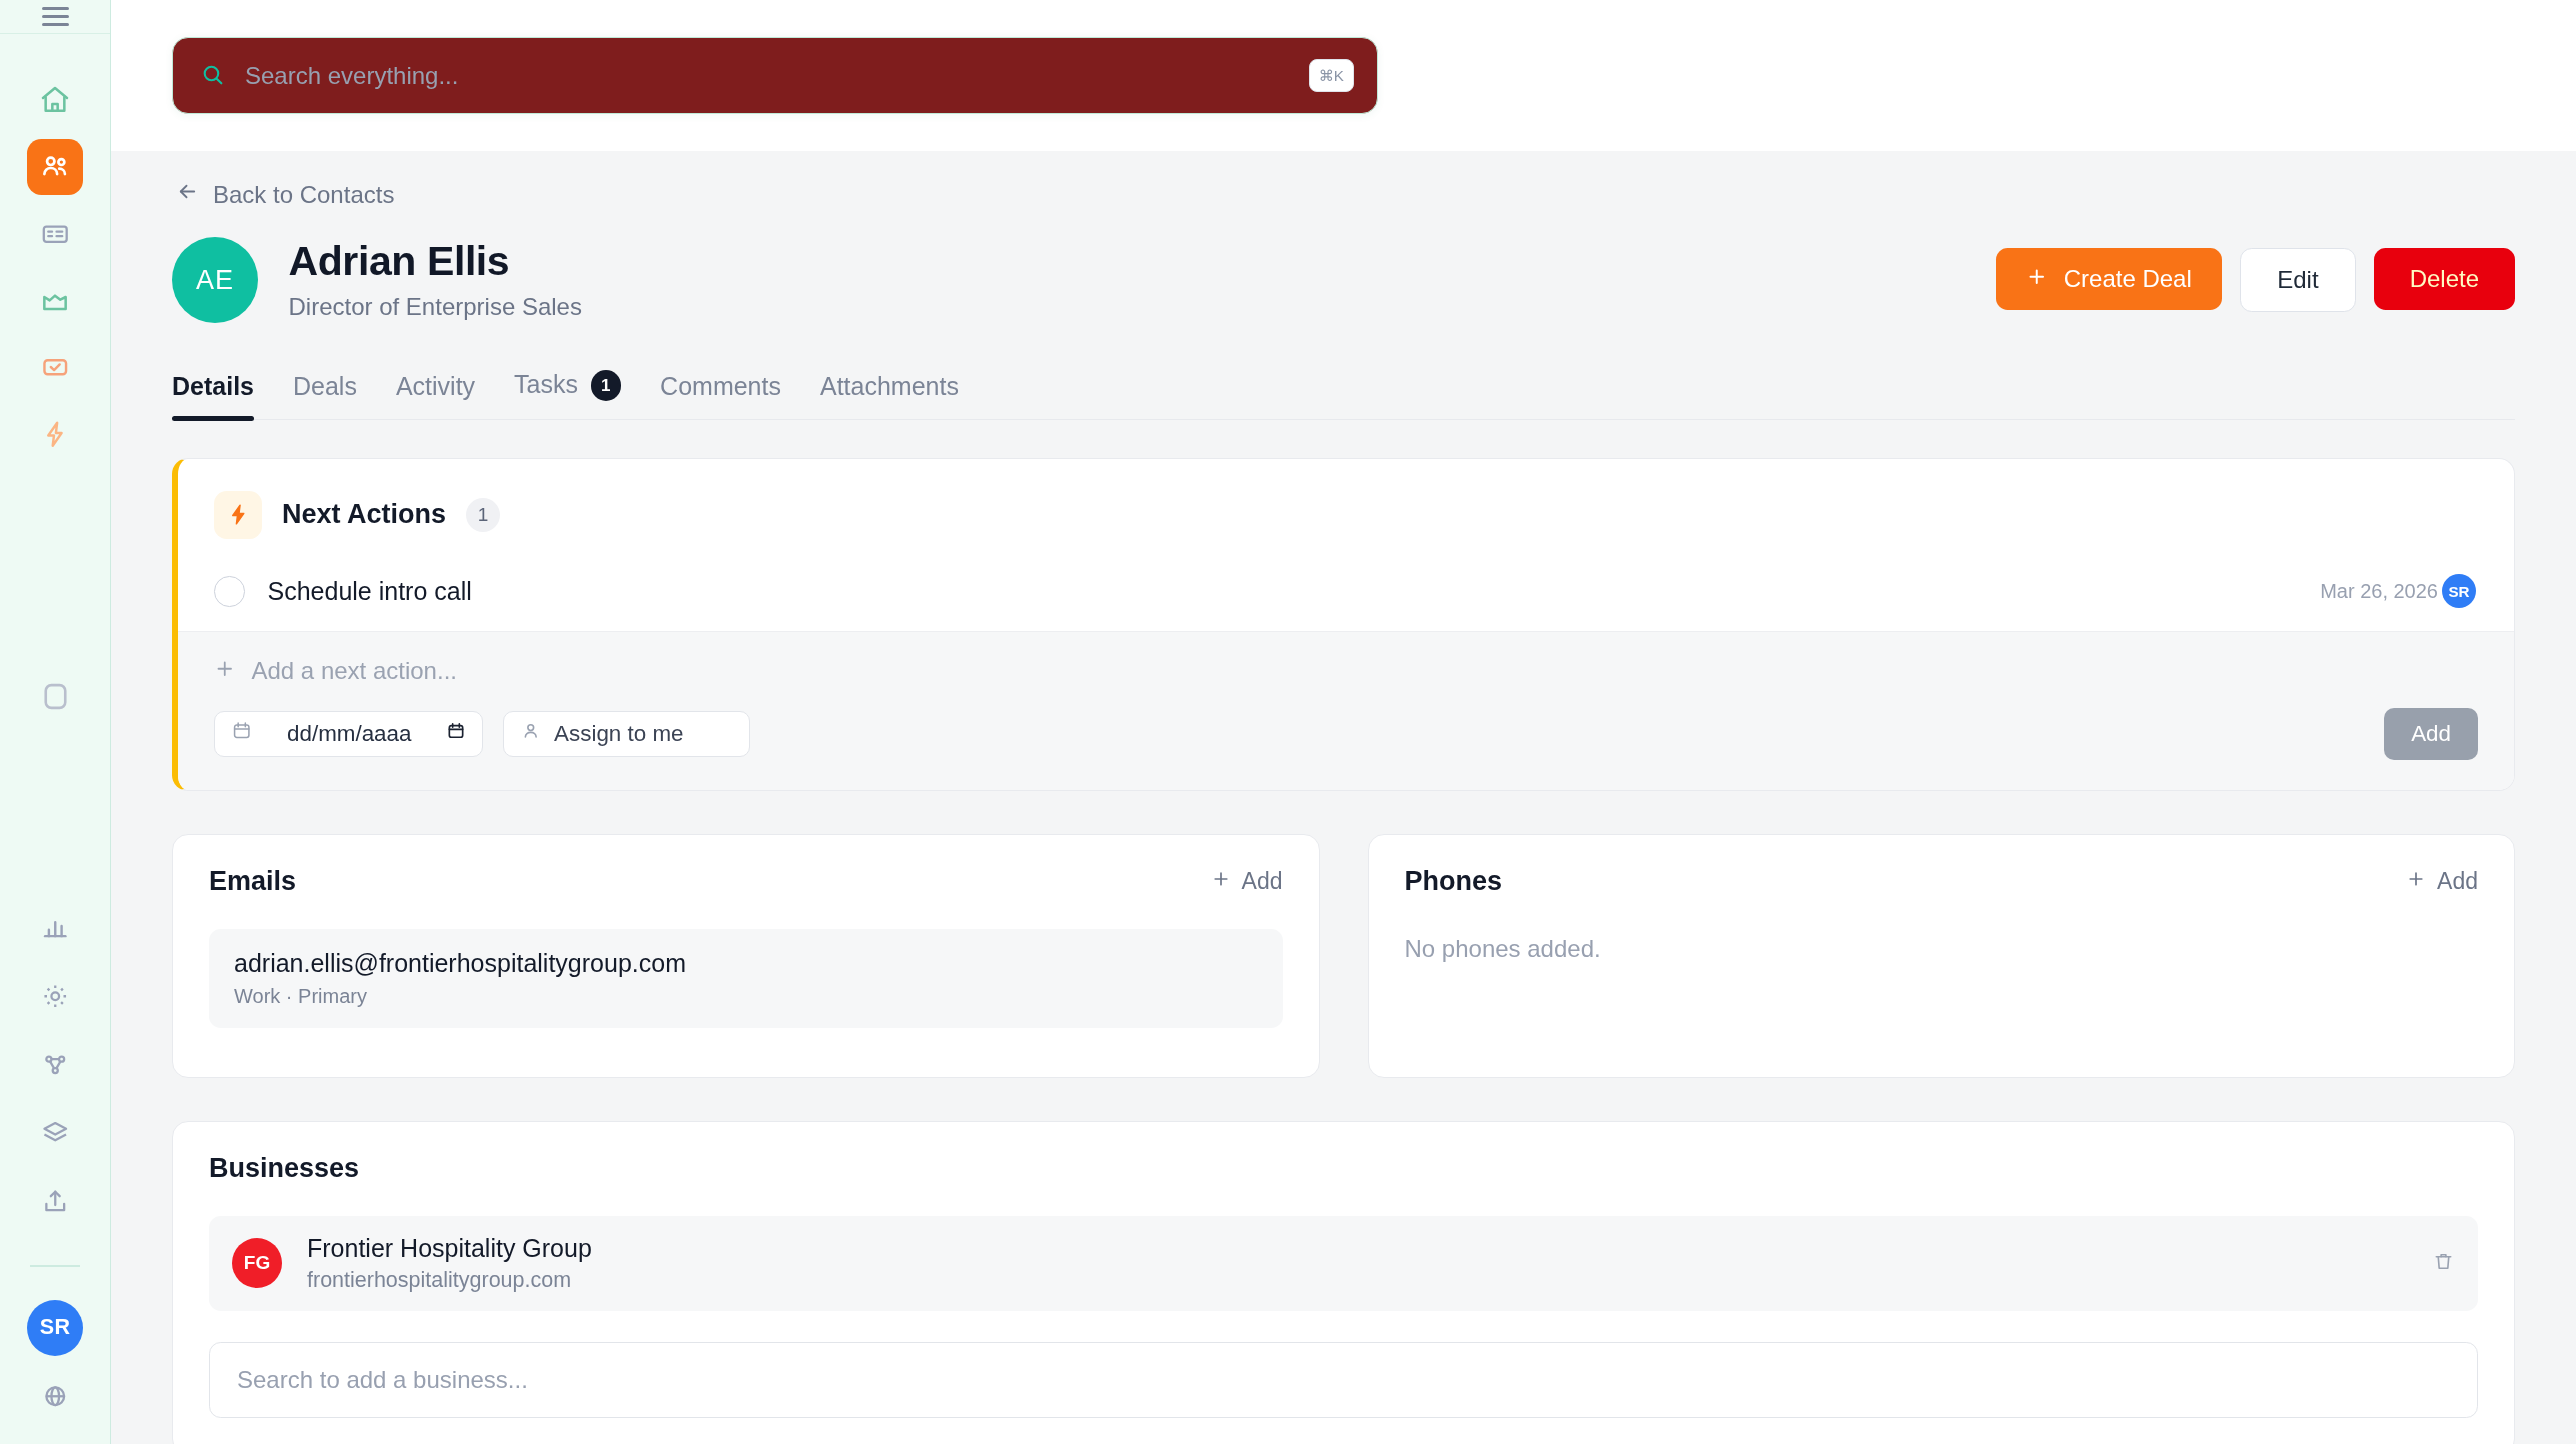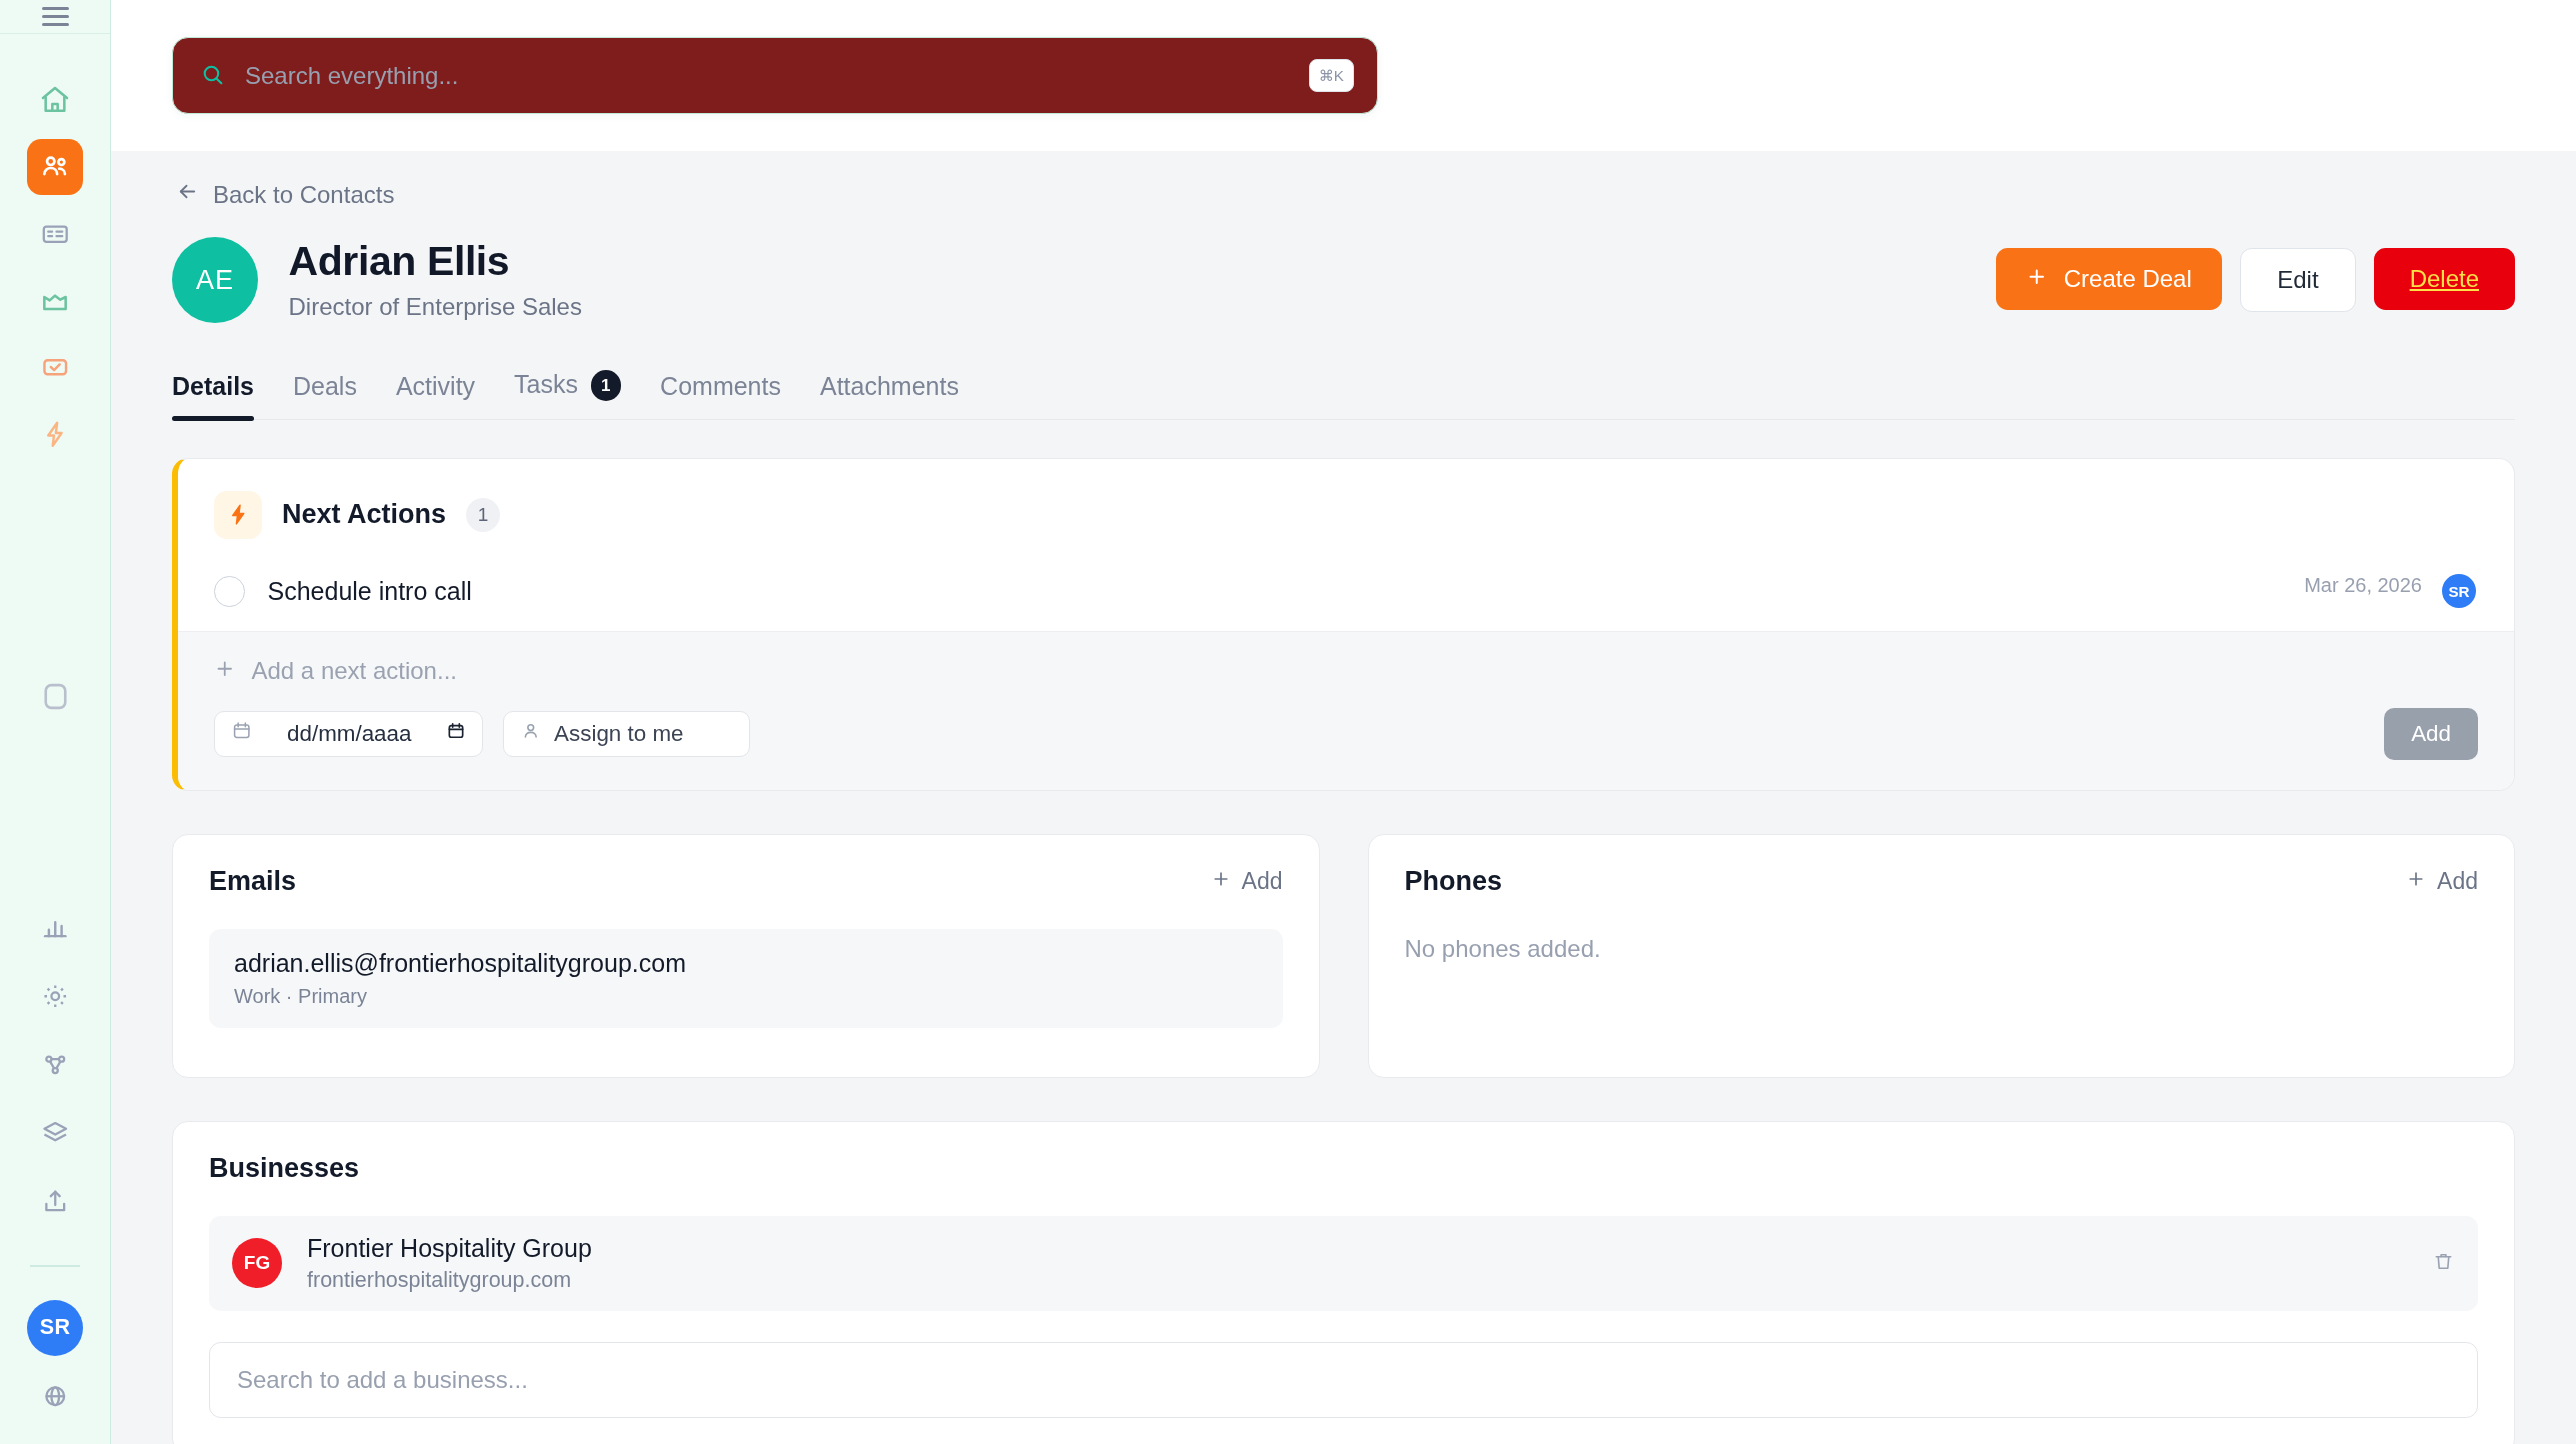--- a/index.html
+++ b/index.html
@@ -84,21 +84,21 @@
     font-size: 27px; font-weight: 500; letter-spacing: 0.9px;
     flex: 0 0 86px;
   }
   .profile-txt { margin-left: 30.5px; }
   .profile-name { font-size: 41px; font-weight: 700; color: #111827; letter-spacing: -0.4px; line-height: 1.1; }
   .profile-sub { font-size: 24px; color: #6b7487; margin-top: 9px; }
   .profile-actions { margin-left: auto; display: flex; align-items: flex-start; gap: 18px; }
   .btn { border-radius: 11.7px; font-size: 24px; cursor: pointer; border: none; font-family: inherit; }
   .btn-primary { background: #f97316; color: #fff; padding: 17px 30.5px; display: flex; align-items: center; gap: 16px; font-weight: 500; }
   .btn-ghost { background: #fff; color: #1f2937; border: 0.9px solid #dfe3ea; padding: 17px 36px; }
-  .btn-danger { background: #e8000d; color: #fde047; padding: 17px 36px; font-weight: 500; text-decoration: underline; }
+  .btn-danger { background: #e8000d; color: #fef9c3; padding: 17px 36px; font-weight: 500; }
 
   .tabs { display: flex; align-items: flex-end; gap: 39px; margin-top: 47px; border-bottom: 1.8px solid #e7e9ed; }
   .tab { font-size: 25px; color: #7b8496; padding-bottom: 18px; cursor: pointer; display: flex; align-items: flex-start; gap: 12.6px; position: relative; }
   .tab.active { color: #131a29; font-weight: 600; }
   .tab.active::after { content: ""; position: absolute; left: 0; right: 0; bottom: -1.8px; height: 4.5px; background: #131a29; border-radius: 2.7px; }
   .tab-badge { background: #131a29; color: #fff; font-size: 17px; min-width: 30.5px; height: 30.5px; border-radius: 15.2px; display: flex; align-items: center; justify-content: center; font-weight: 600; padding: 0 5.4px; }
 
   
   .card { background: #fff; border: 0.9px solid #e8eaee; border-radius: 16px; }
   .next-actions {
@@ -106,21 +106,21 @@
     border-radius: 16px; overflow: hidden; position: relative;
   }
   .na-head { display: flex; align-items: center; gap: 20px; padding: 32px 36px 23px 36px; }
   .na-icon { width: 48px; height: 48px; border-radius: 12.6px; background: #fff6e5; display: flex; align-items: center; justify-content: center; }
   .na-title { font-size: 27px; font-weight: 700; color: #131a29; }
   .na-count { background: #f0f1f4; color: #5b6478; font-size: 19px; min-width: 34px; height: 34px; border-radius: 17px; display: flex; align-items: center; justify-content: center; padding: 0 9px; }
 
   .na-item { display: flex; align-items: center; padding: 12.6px 38px 23px 36px; }
   .na-check { width: 30.5px; height: 30.5px; border: 1.8px solid #cdd2dc; border-radius: 50%; flex: 0 0 30.5px; cursor: pointer; }
   .na-label { font-size: 25px; color: #131a29; margin-left: 23px; }
-  .na-meta { margin-left: auto; display: flex; align-items: flex-start; gap: 20px; }
+  .na-meta { margin-left: auto; display: flex; align-items: center; gap: 4px; }
   .na-date { font-size: 20px; color: #98a0b0; }
   .avatar-sm { width: 34px; height: 34px; border-radius: 50%; background: #2f7df6; color: #fff; display: flex; align-items: center; justify-content: center; font-size: 15.2px; font-weight: 600; }
 
   .na-add { background: #f6f7f8; padding: 25px 36px 30.5px 36px; border-top: 0.9px solid #edeef1; }
   .na-add-row1 { display: flex; align-items: center; gap: 16px; color: #9aa2b1; font-size: 24px; }
   .na-add-row2 { display: flex; align-items: center; gap: 20px; margin-top: 23px; }
   .mini-input {
     background: #fff; border: 0.9px solid #e2e5ea; border-radius: 10px;
     height: 46px; display: flex; align-items: center; gap: 12.6px; padding: 0 16px;
     font-size: 22.4px; color: #131a29;

